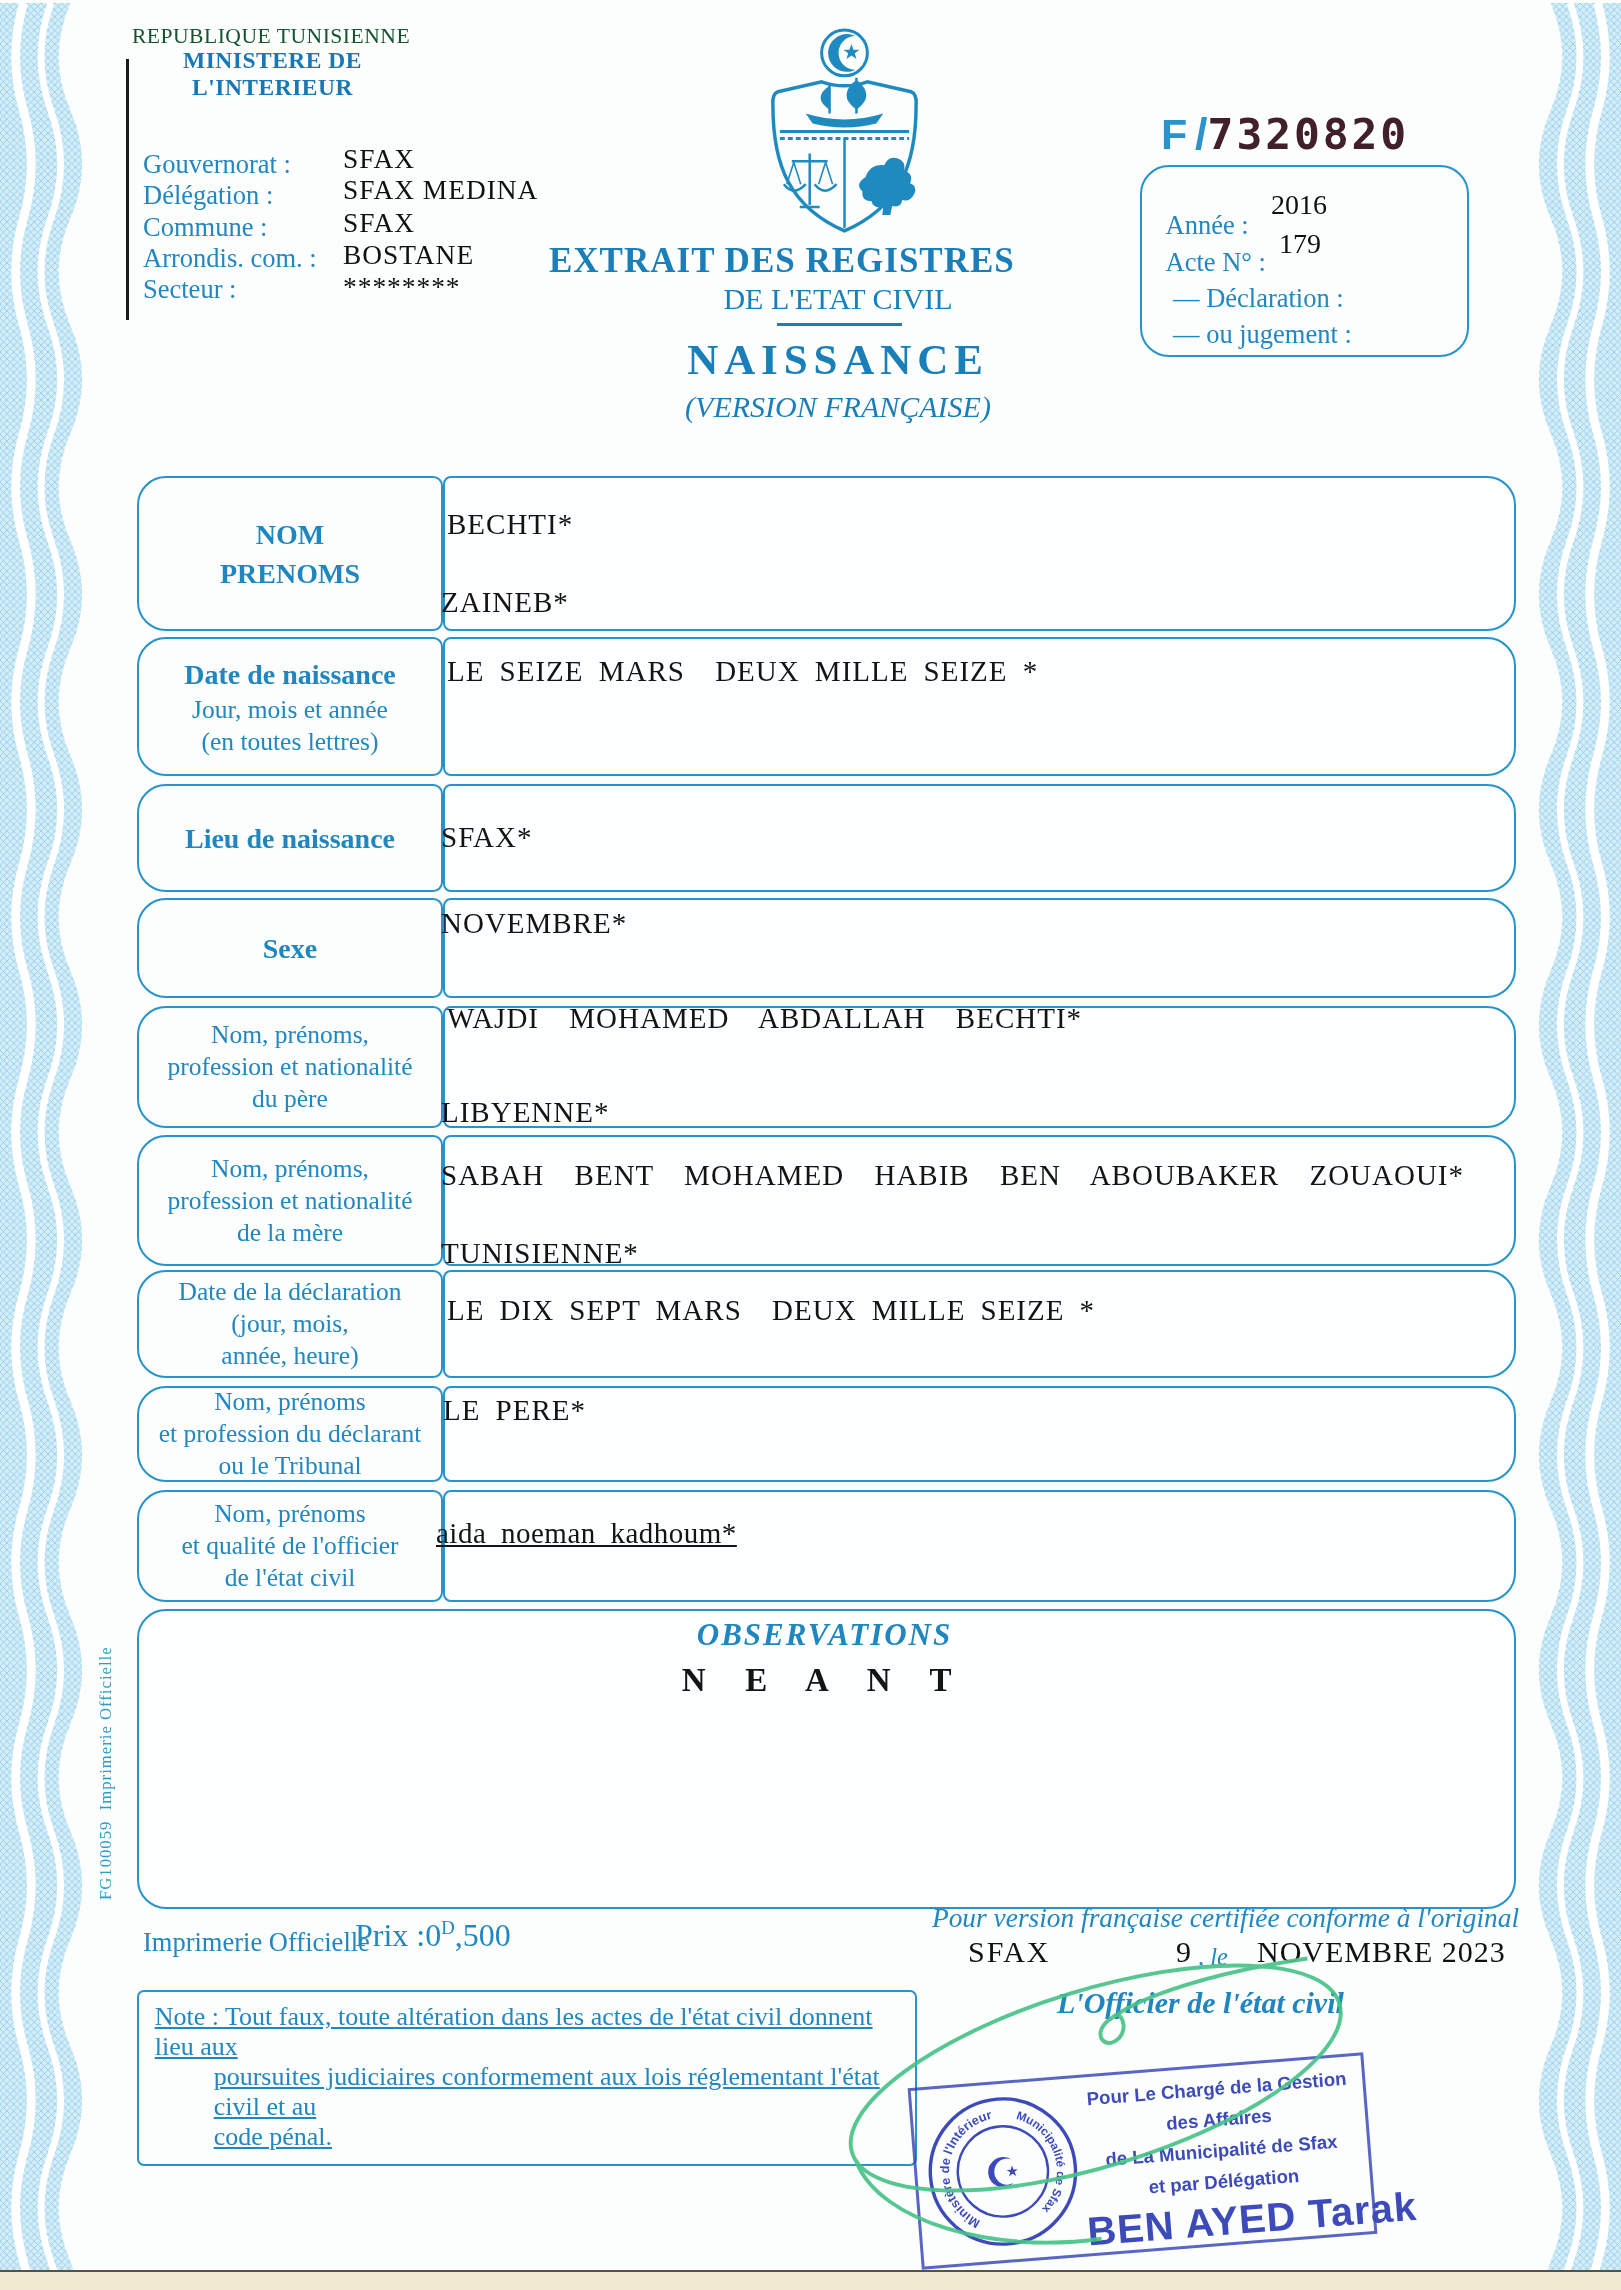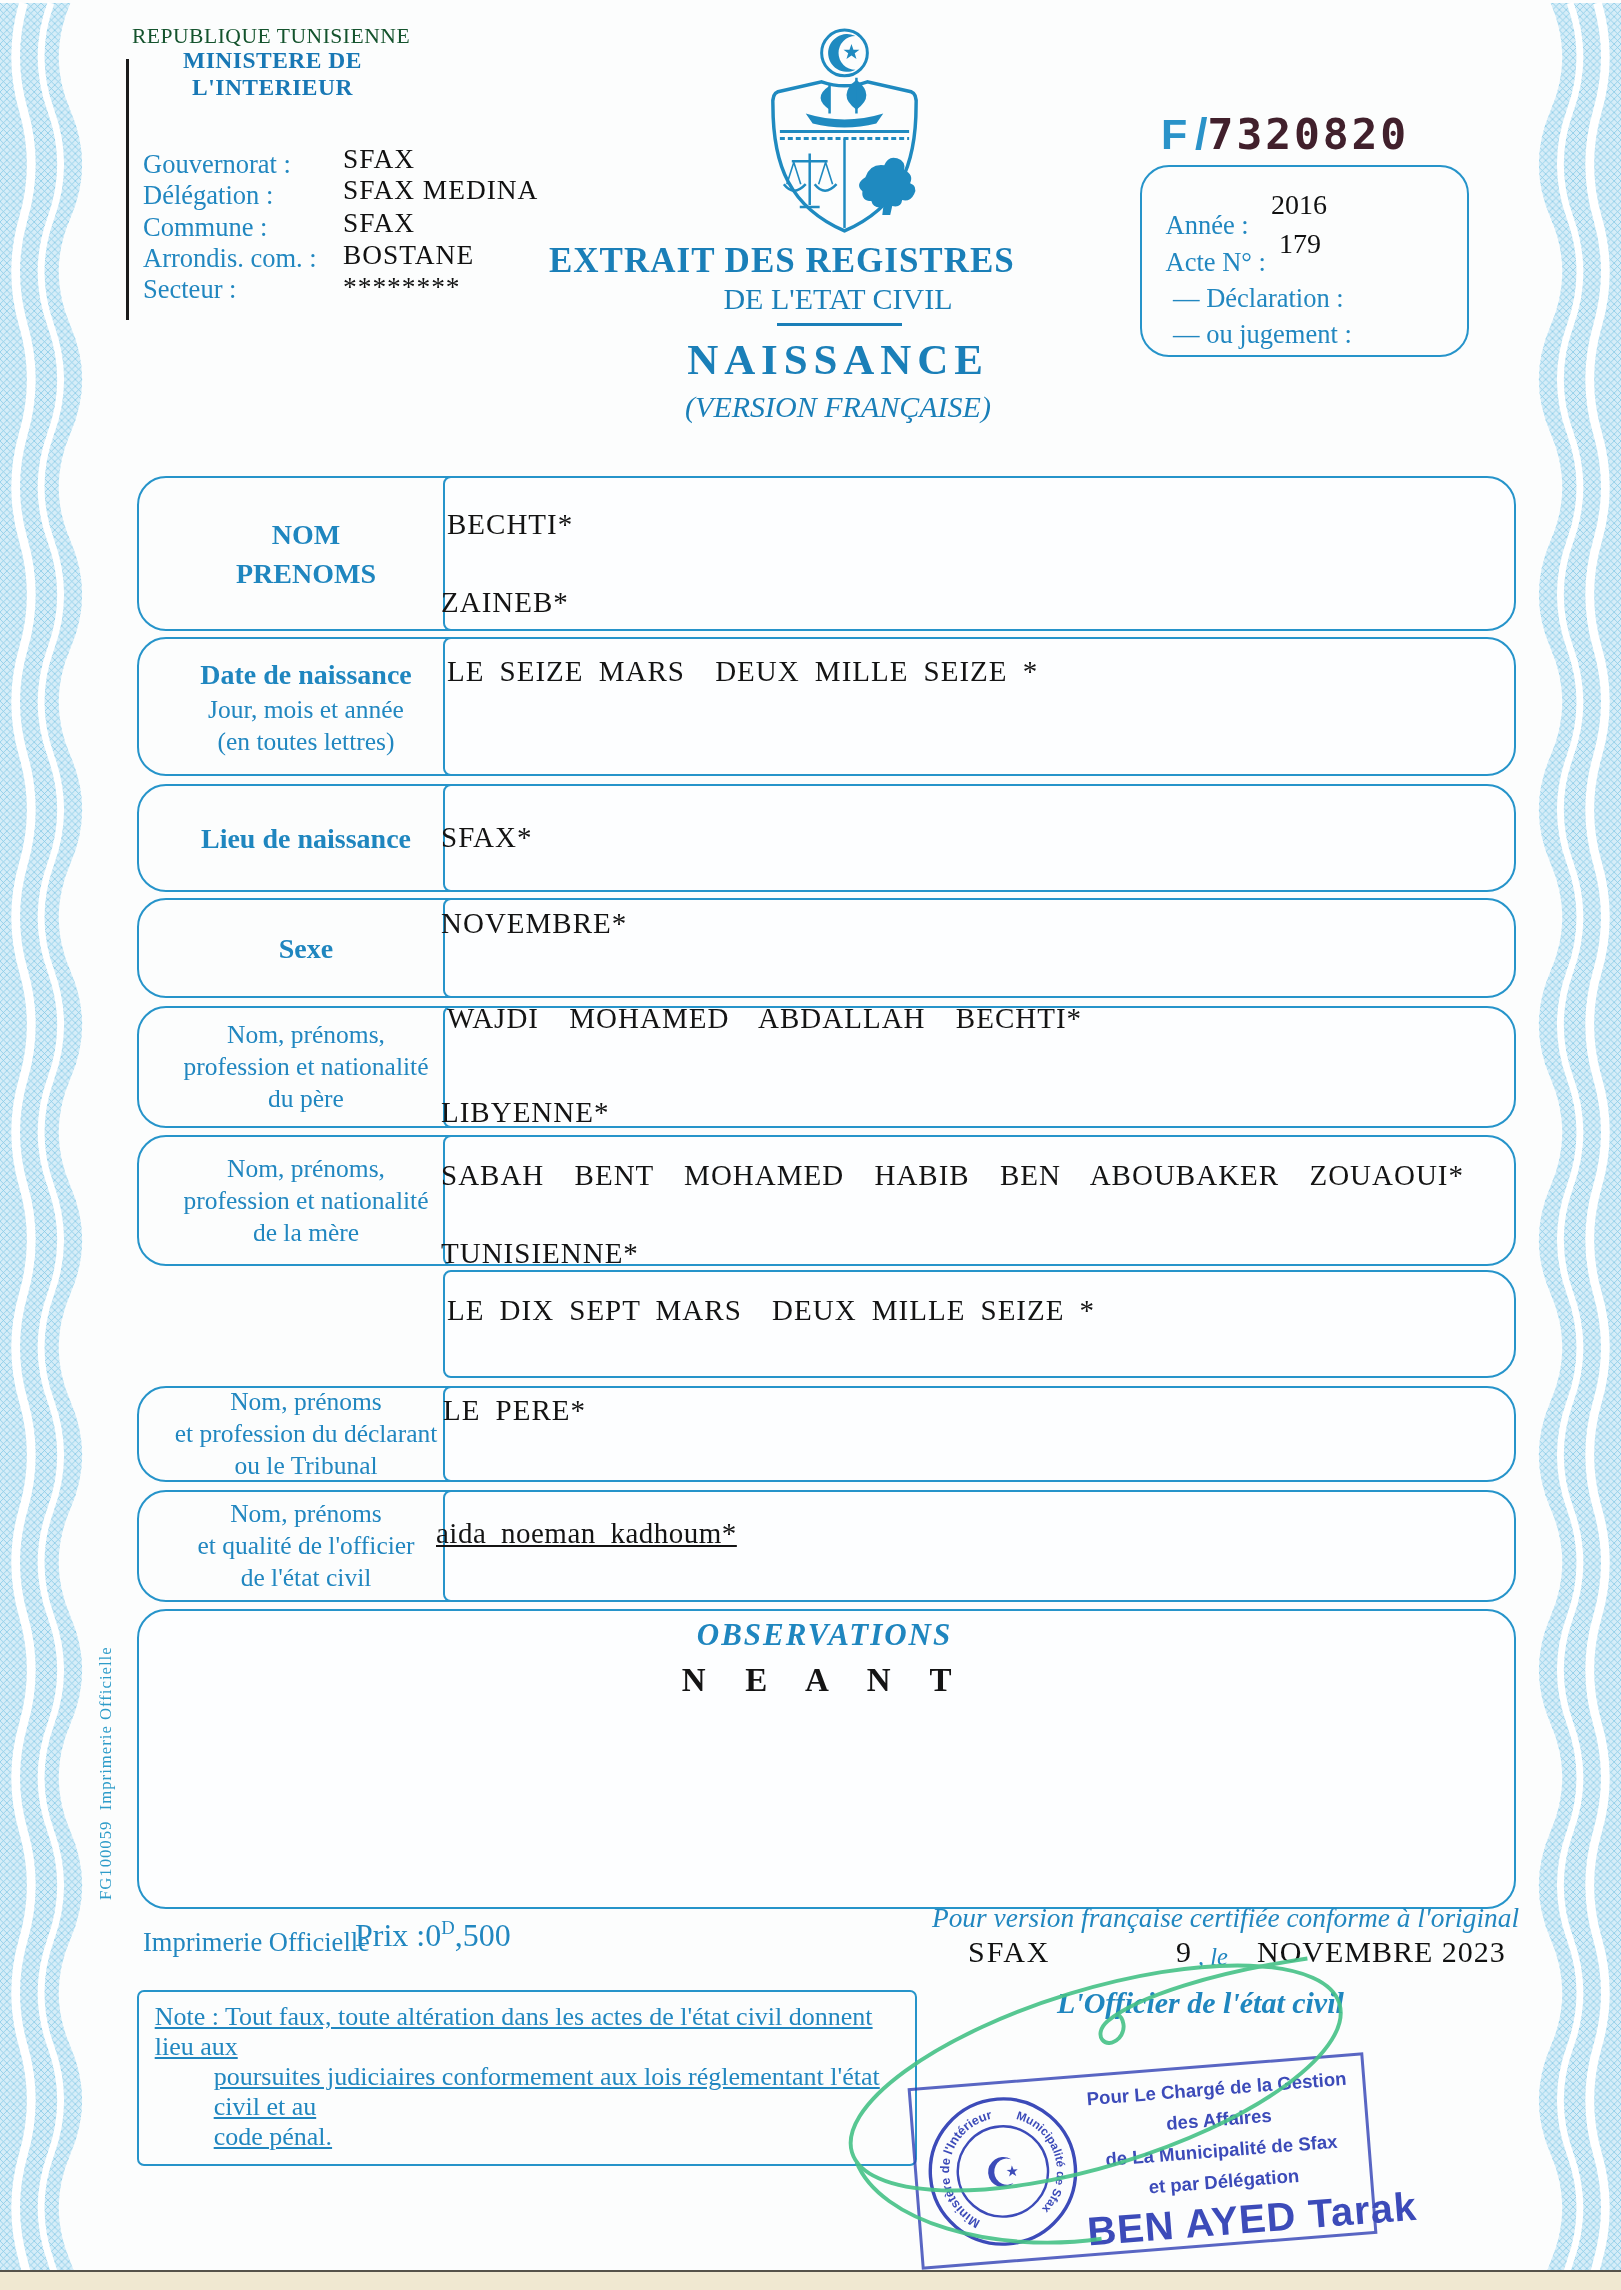--- a/index.html
+++ b/index.html
@@ -24,21 +24,21 @@
   
   .serial{left:1161px;top:108px;}
   .serial .f{font-family:"Liberation Sans",sans-serif;font-weight:bold;font-size:43px;color:#2a93c9;}
   .serial .sl{font-family:"Liberation Sans",sans-serif;font-weight:bold;font-size:45px;color:#2a93c9;margin-left:7.8px;}
   .serial .num{font-family:"DejaVu Sans Mono",monospace;font-weight:bold;font-size:43px;color:#41202c;letter-spacing:2.9px;}
   .acte-box{left:1140px;top:165px;width:325px;height:188px;border:2.9px solid #2694ca;border-radius:29px;}
   .acte-box span{position:absolute;font-size:26.5px;color:#2187c0;}
   .acte-box .val{color:#111;font-size:28px;}
   
   .row-label{position:absolute;left:137px;width:302px;border:2.9px solid #2694ca;border-radius:29px 9.8px 9.8px 29px;
-    display:flex;flex-direction:column;align-items:center;justify-content:center;text-align:center;background:transparent;padding-left:16px;}
+    display:flex;flex-direction:column;align-items:center;justify-content:center;text-align:center;background:transparent;}
   .row-value{position:absolute;left:443px;width:1069px;border:2.9px solid #2694ca;border-radius:7.8px 29px 29px 7.8px;background:#fdfeff;}
   .lb{font-size:28px;font-weight:bold;color:#1f86bf;line-height:39px;}
   .lr{font-size:25.5px;color:#2187c0;line-height:32px;}
   .typed{position:absolute;font-size:29px;color:#141414;letter-spacing:1px;word-spacing:6.9px;white-space:pre;}
   .typed.lower{font-size:29px;letter-spacing:0.5px;text-decoration:underline;}
   
   .obs-box{left:137px;top:1609px;width:1375px;height:296px;border:2.9px solid #2694ca;border-radius:29px;background:#fdfeff;}
   .obs-title{left:137px;top:1617px;width:1375px;text-align:center;font-size:31px;font-weight:bold;font-style:italic;color:#1f86bf;letter-spacing:2px;}
   .obs-value{left:137px;top:1662px;width:1375px;text-align:center;font-size:33px;font-weight:bold;color:#141414;letter-spacing:15.7px;}
   
@@ -178,20 +178,25 @@
   </div>
   <div class="row-value" style="top:1006px;height:118px"></div>
 
   <div class="row-label" style="top:1135px;height:127px">
     <span class="lr">Nom, prénoms,</span>
     <span class="lr">profession et nationalité</span>
     <span class="lr">de la mère</span>
   </div>
   <div class="row-value" style="top:1135px;height:127px"></div>
 
+  <div class="row-label" style="top:1270px;height:104px">
+    <span class="lr">Date de la déclaration</span>
+    <span class="lr">(jour, mois,</span>
+    <span class="lr">année, heure)</span>
+  </div>
   <div class="row-value" style="top:1270px;height:104px"></div>
 
   <div class="row-label" style="top:1386px;height:92px">
     <span class="lr">Nom, prénoms</span>
     <span class="lr">et profession du déclarant</span>
     <span class="lr">ou le Tribunal</span>
   </div>
   <div class="row-value" style="top:1386px;height:92px"></div>
 
   <div class="row-label" style="top:1490px;height:108px">

